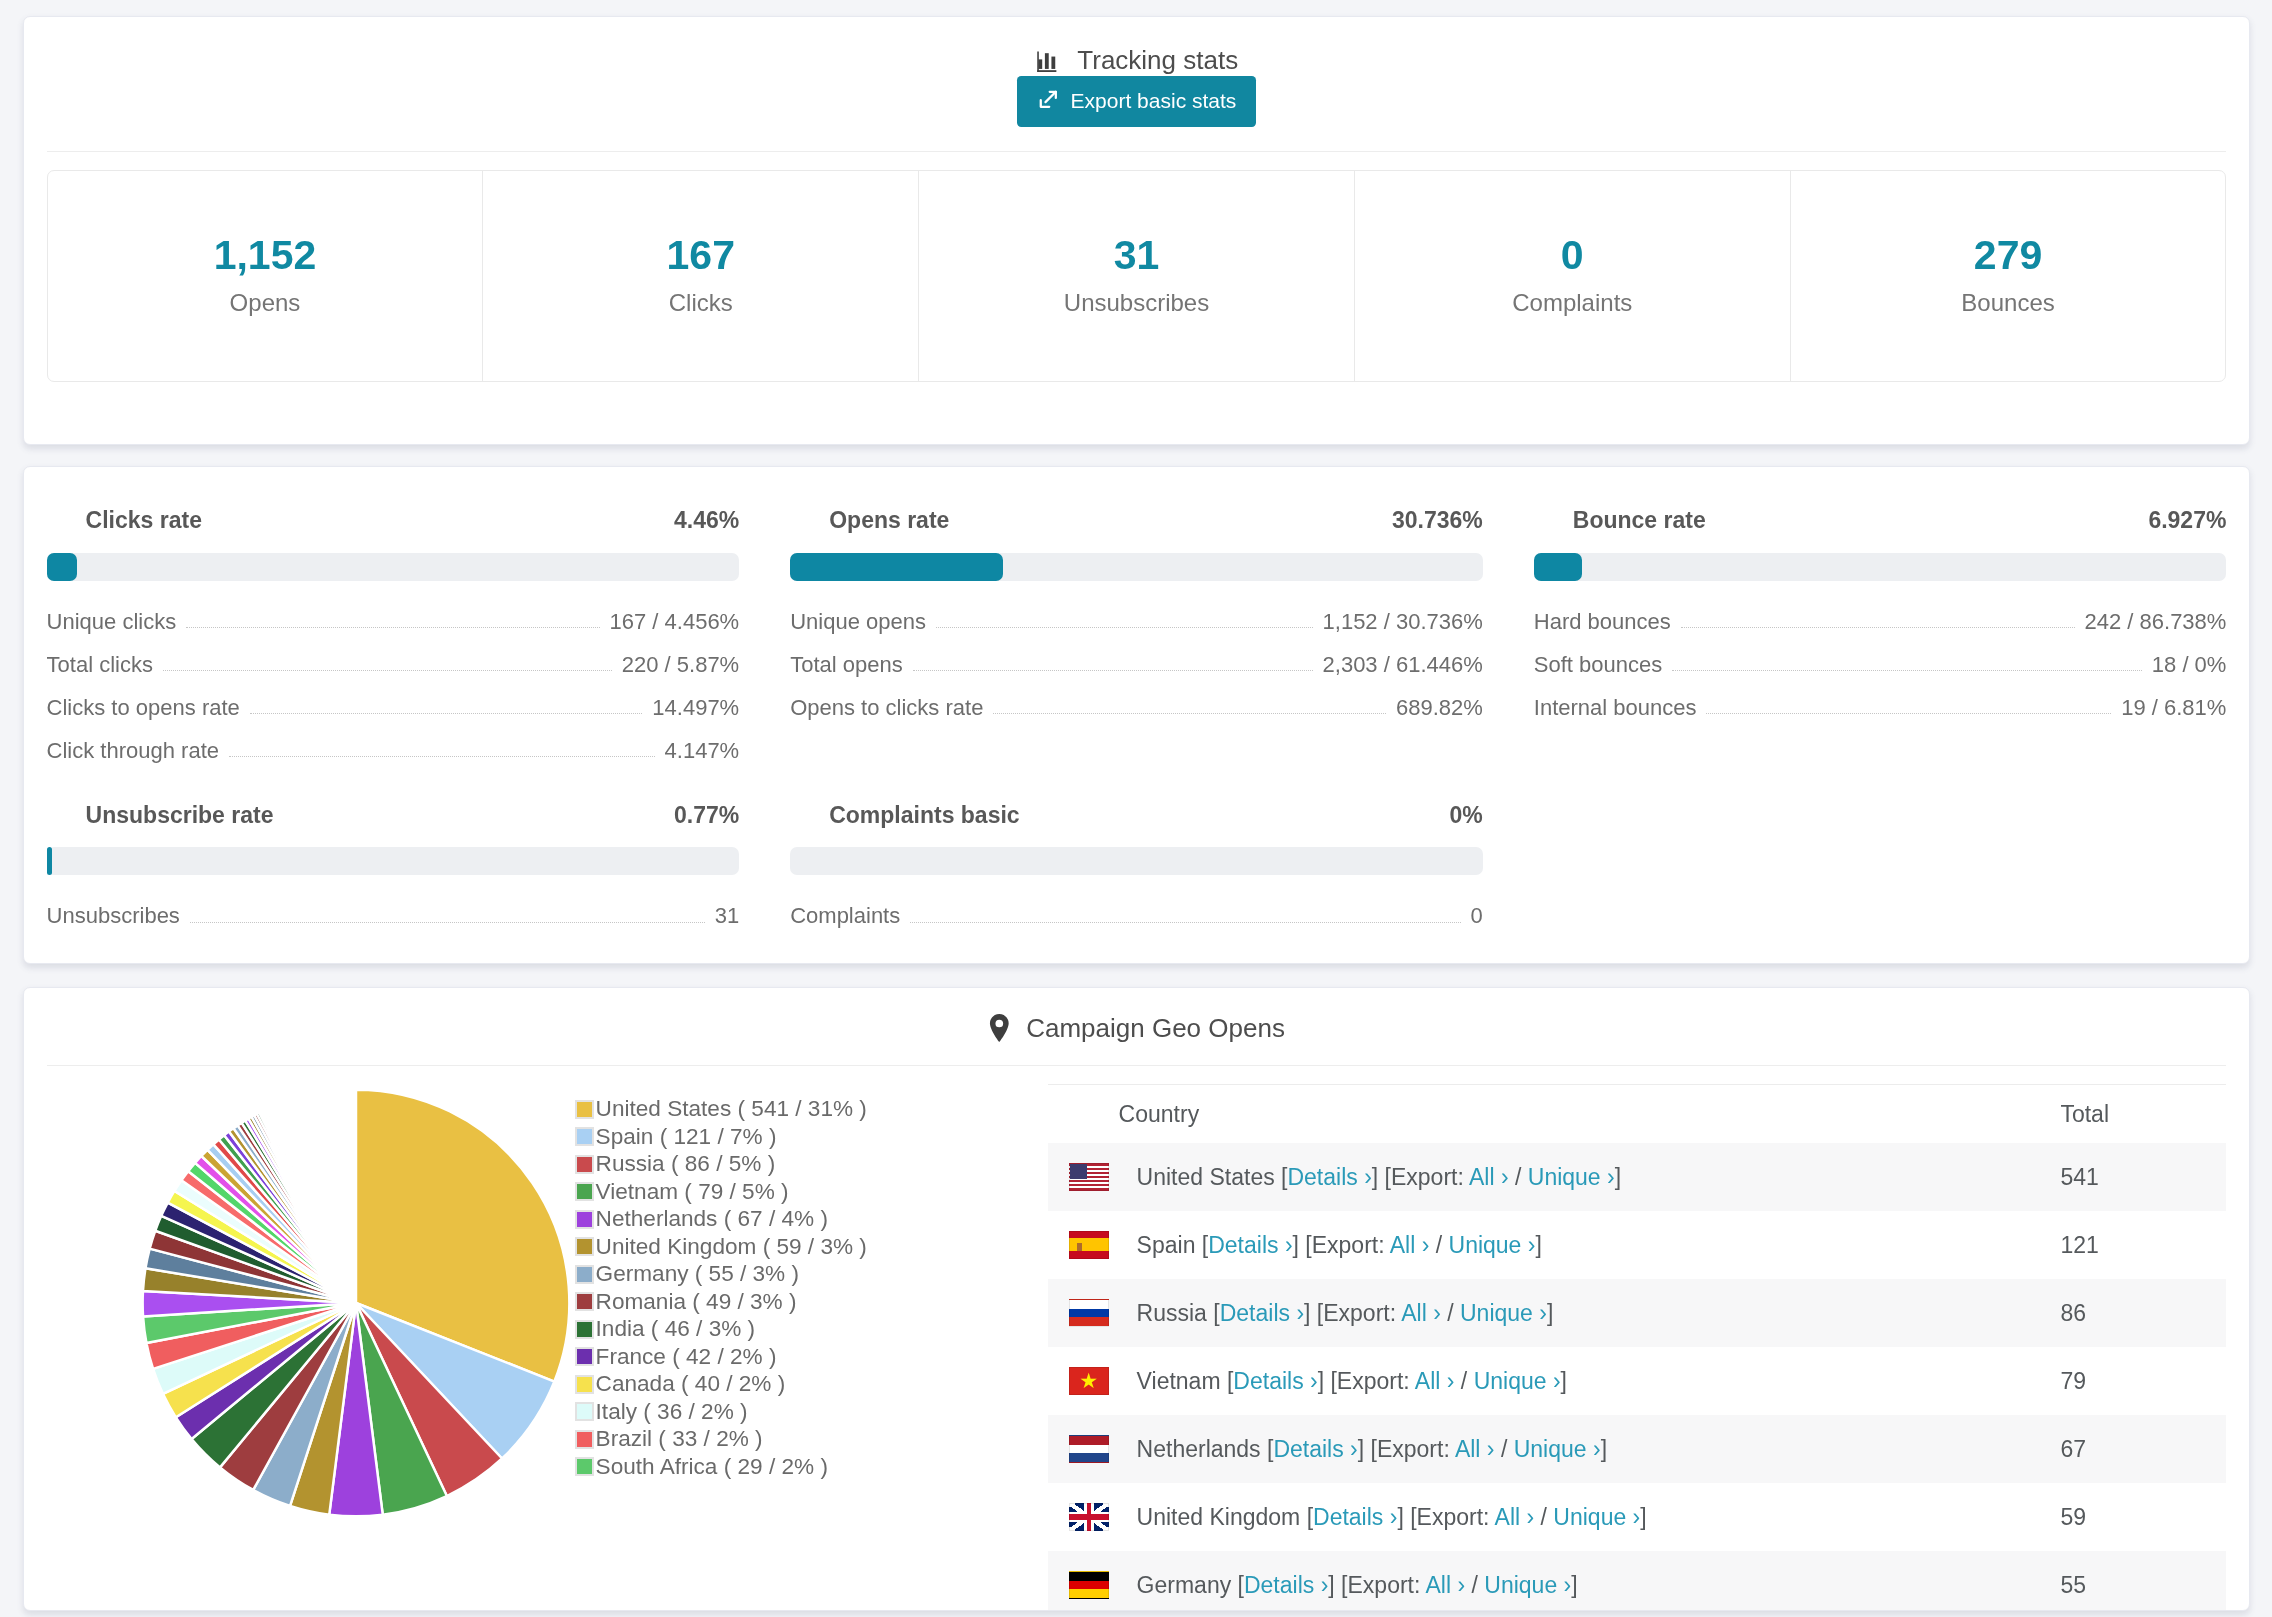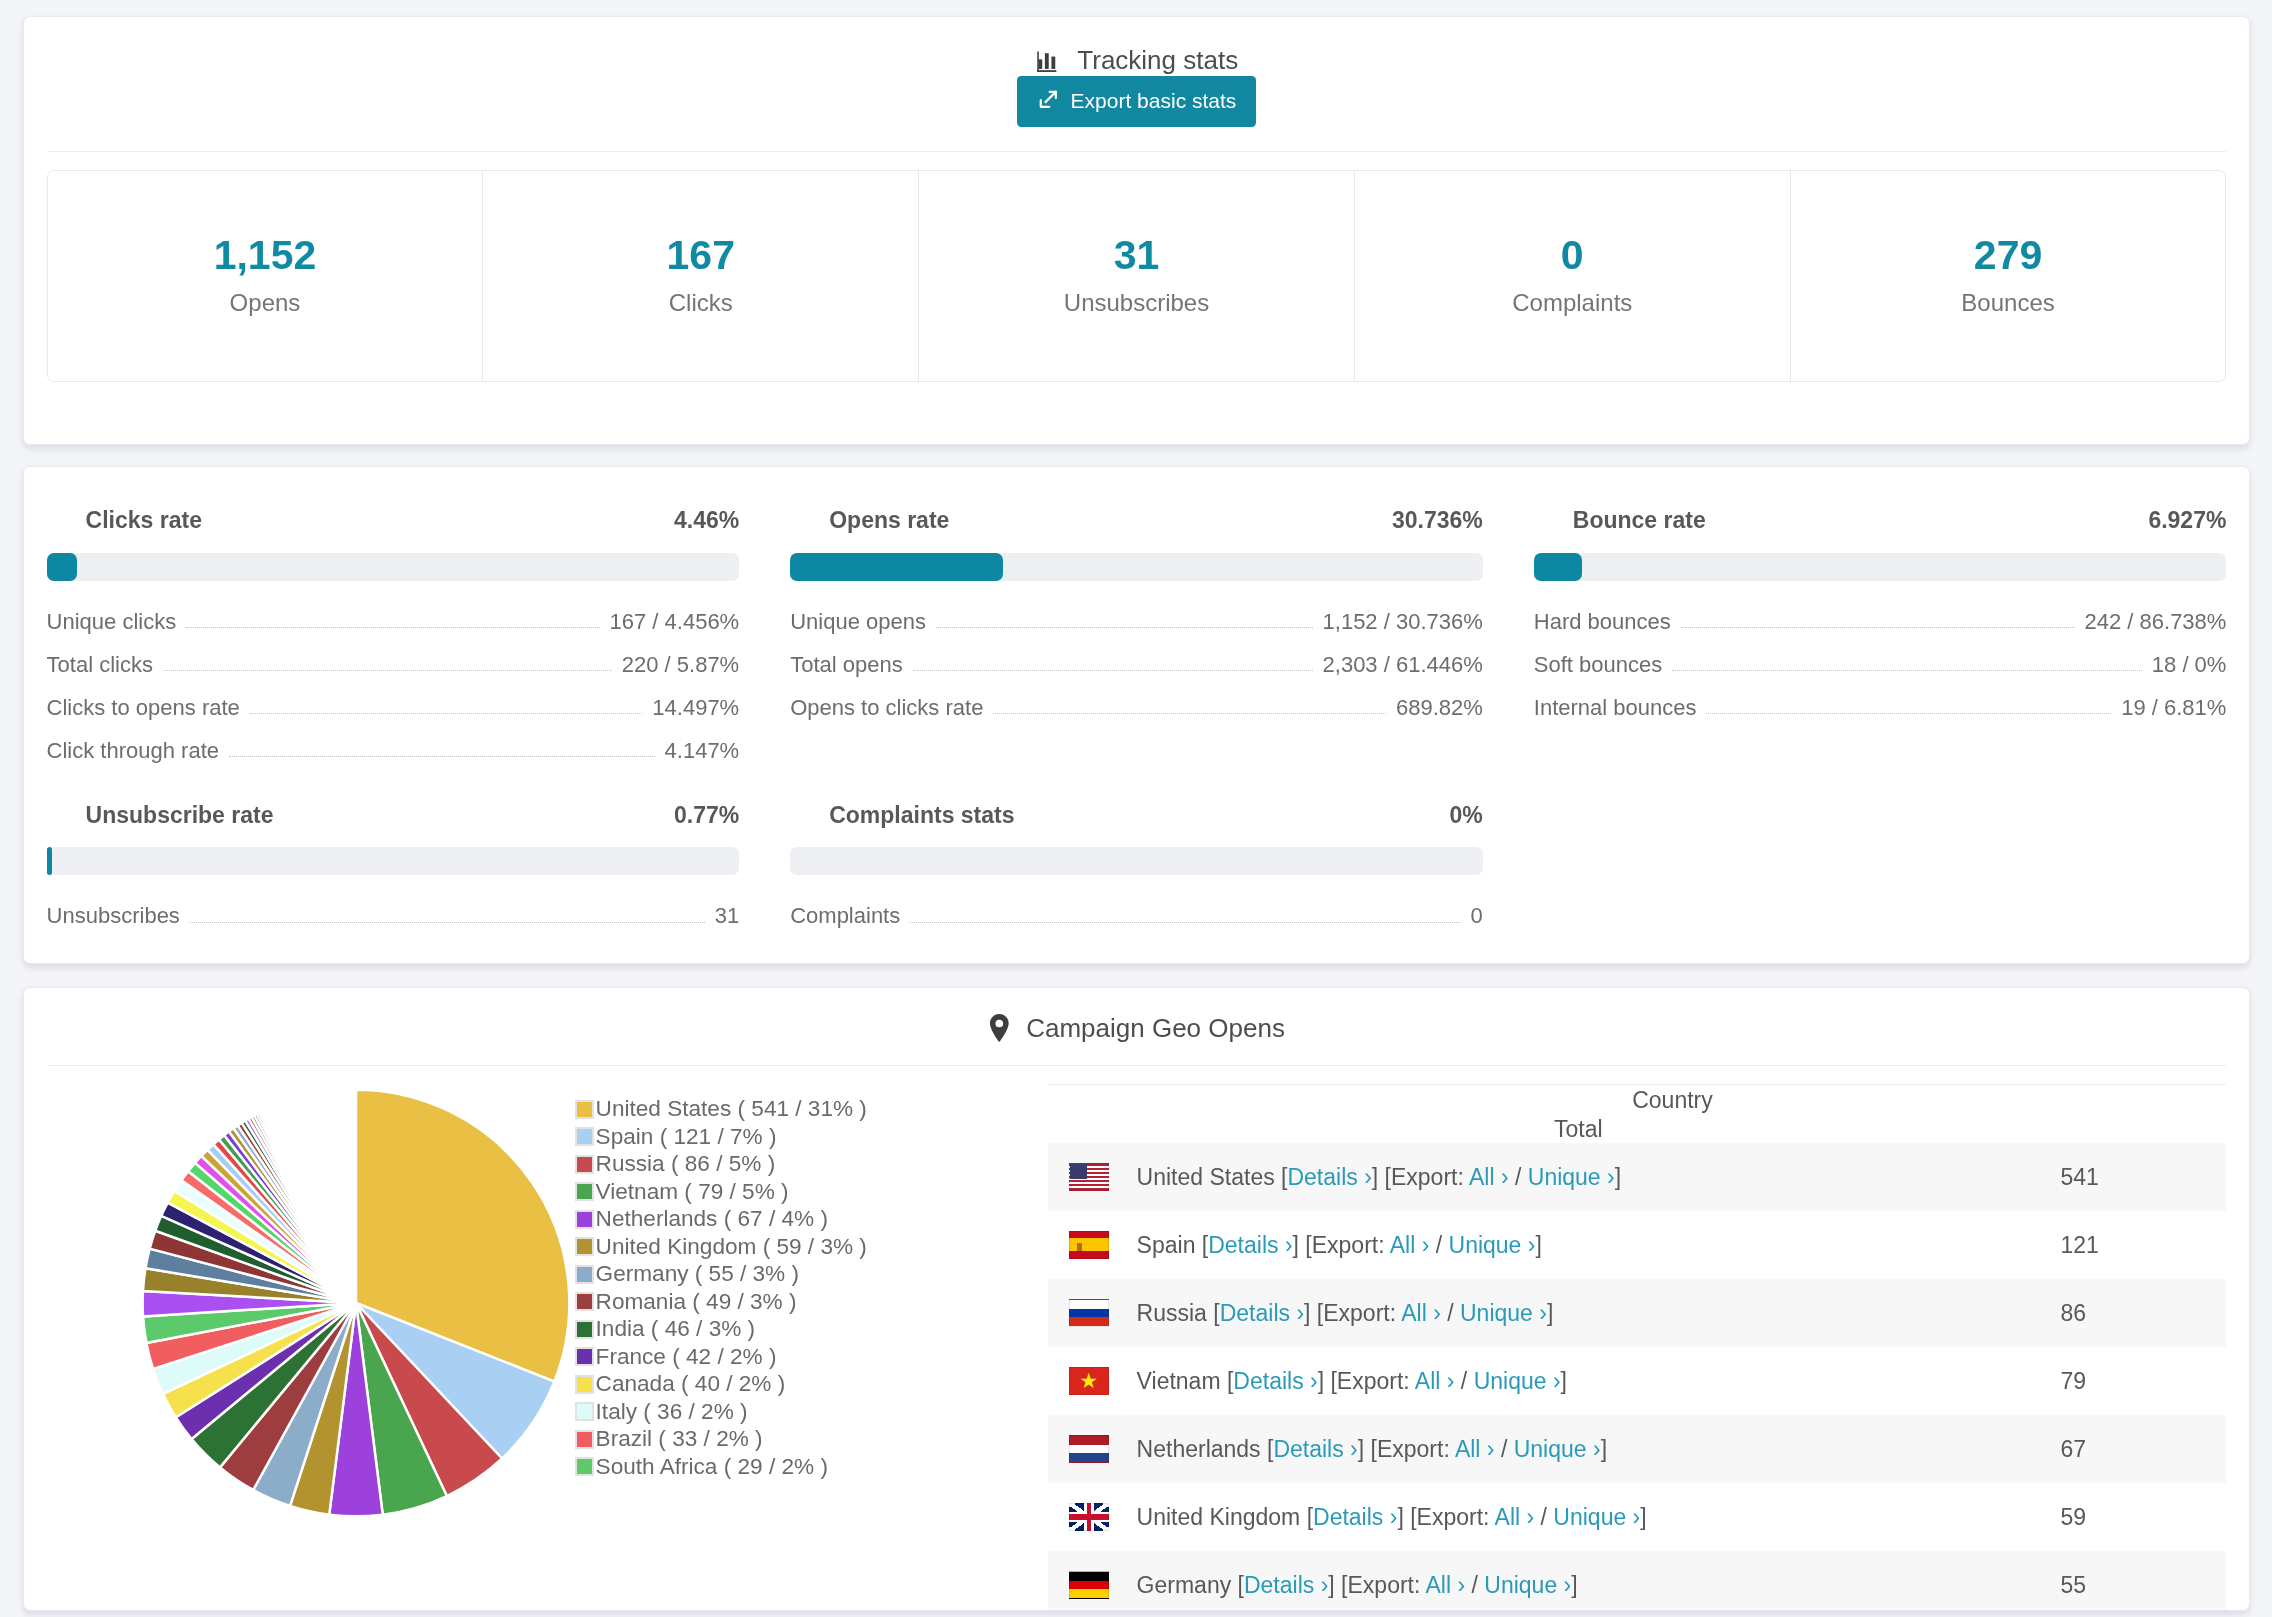--- a/index.html
+++ b/index.html
@@ -53,21 +53,21 @@
   .rate-row .lbl,.rate-row .val{white-space:nowrap;}
   
   #card-geo{margin-top:22.6px;padding:0 22.6px;height:624px;overflow:hidden;}
   #card-geo .card-header{padding:25.4px 0 21px;justify-content:flex-start;}
   .geo-content{display:flex;padding-top:18.4px;}
   .pie-wrap{width:438px;height:438px;margin-left:90px;flex:none;}
   .legend{margin-left:75px;margin-top:11.3px;width:367px;flex:none;}
   .legend-item{display:flex;align-items:center;gap:2px;height:27.5px;font-size:22.6px;color:#6a6a6a;}
   .swatch{width:15px;height:15px;border:2.1px solid #e2e2e2;flex:none;}
   .geo-table{flex:1;margin-left:106px;border-top:0.7px solid #ececec;font-size:23px;color:#55595c;}
-  .t-head{display:flex;align-items:center;height:58px;flex-direction:column;}
+  .t-head{display:flex;align-items:center;height:58px;}
   .t-row{display:flex;align-items:center;height:68px;}
   .t-row.zebra{background:#f7f7f8;}
   .t-col-country{flex:1;display:flex;align-items:center;gap:28px;padding-left:21px;}
   .t-col-total{width:166px;flex:none;}
   .t-head .t-col-country{padding-left:71px;}
   .t-text{white-space:pre;}
   .lnk{color:#2a9ab8;text-decoration:none;cursor:pointer;}
   
   .flag{width:40px;height:28px;flex:none;border:0.7px solid rgba(0,0,0,.1);box-sizing:border-box;position:relative;}
   .flag-us{background:linear-gradient(#b22234 7.7%,#fff 7.7% 15.4%,#b22234 15.4% 23.1%,#fff 23.1% 30.8%,#b22234 30.8% 38.5%,#fff 38.5% 46.2%,#b22234 46.2% 53.9%,#fff 53.9% 61.6%,#b22234 61.6% 69.3%,#fff 69.3% 77%,#b22234 77% 84.7%,#fff 84.7% 92.4%,#b22234 92.4%);}
@@ -238,21 +238,21 @@
         <div class="rate-rows">
           <div class="rate-row">
             <span class="lbl">Unsubscribes</span>
             <span class="leader"></span>
             <span class="val">31</span>
           </div>
         </div>
       </section>
       <section class="rate-panel">
         <div class="rate-head">
-          <span class="rate-title">Complaints stats</span>
+          <span class="rate-title">Complaints basic</span>
           <span class="rate-value">0%</span>
         </div>
         <div class="rate-bar"></div>
         <div class="rate-rows">
           <div class="rate-row">
             <span class="lbl">Complaints</span>
             <span class="leader"></span>
             <span class="val">0</span>
           </div>
         </div>

